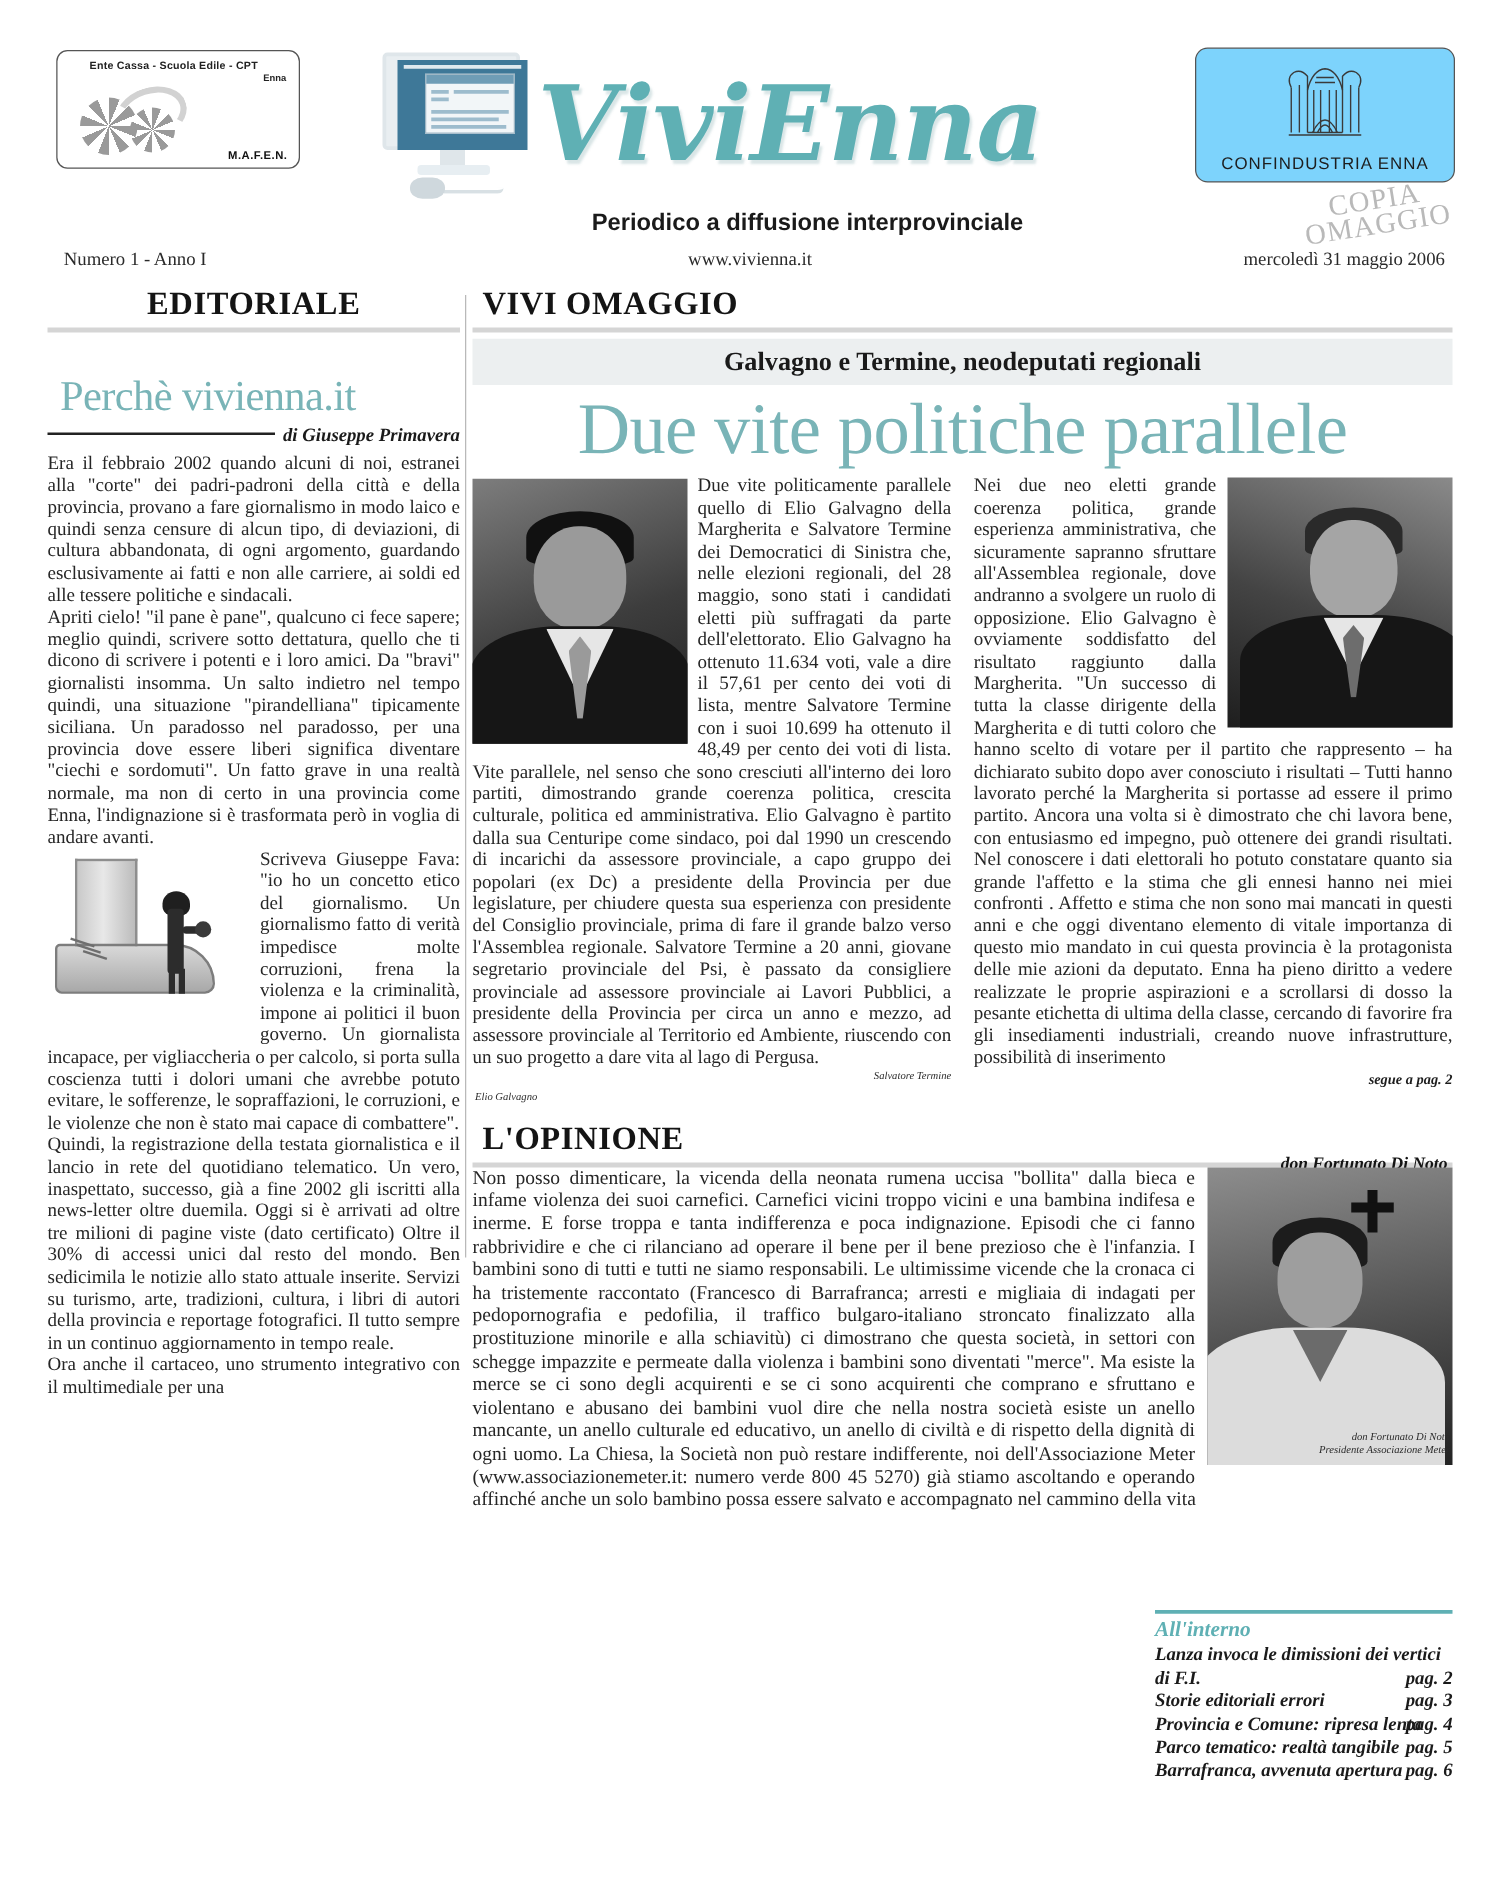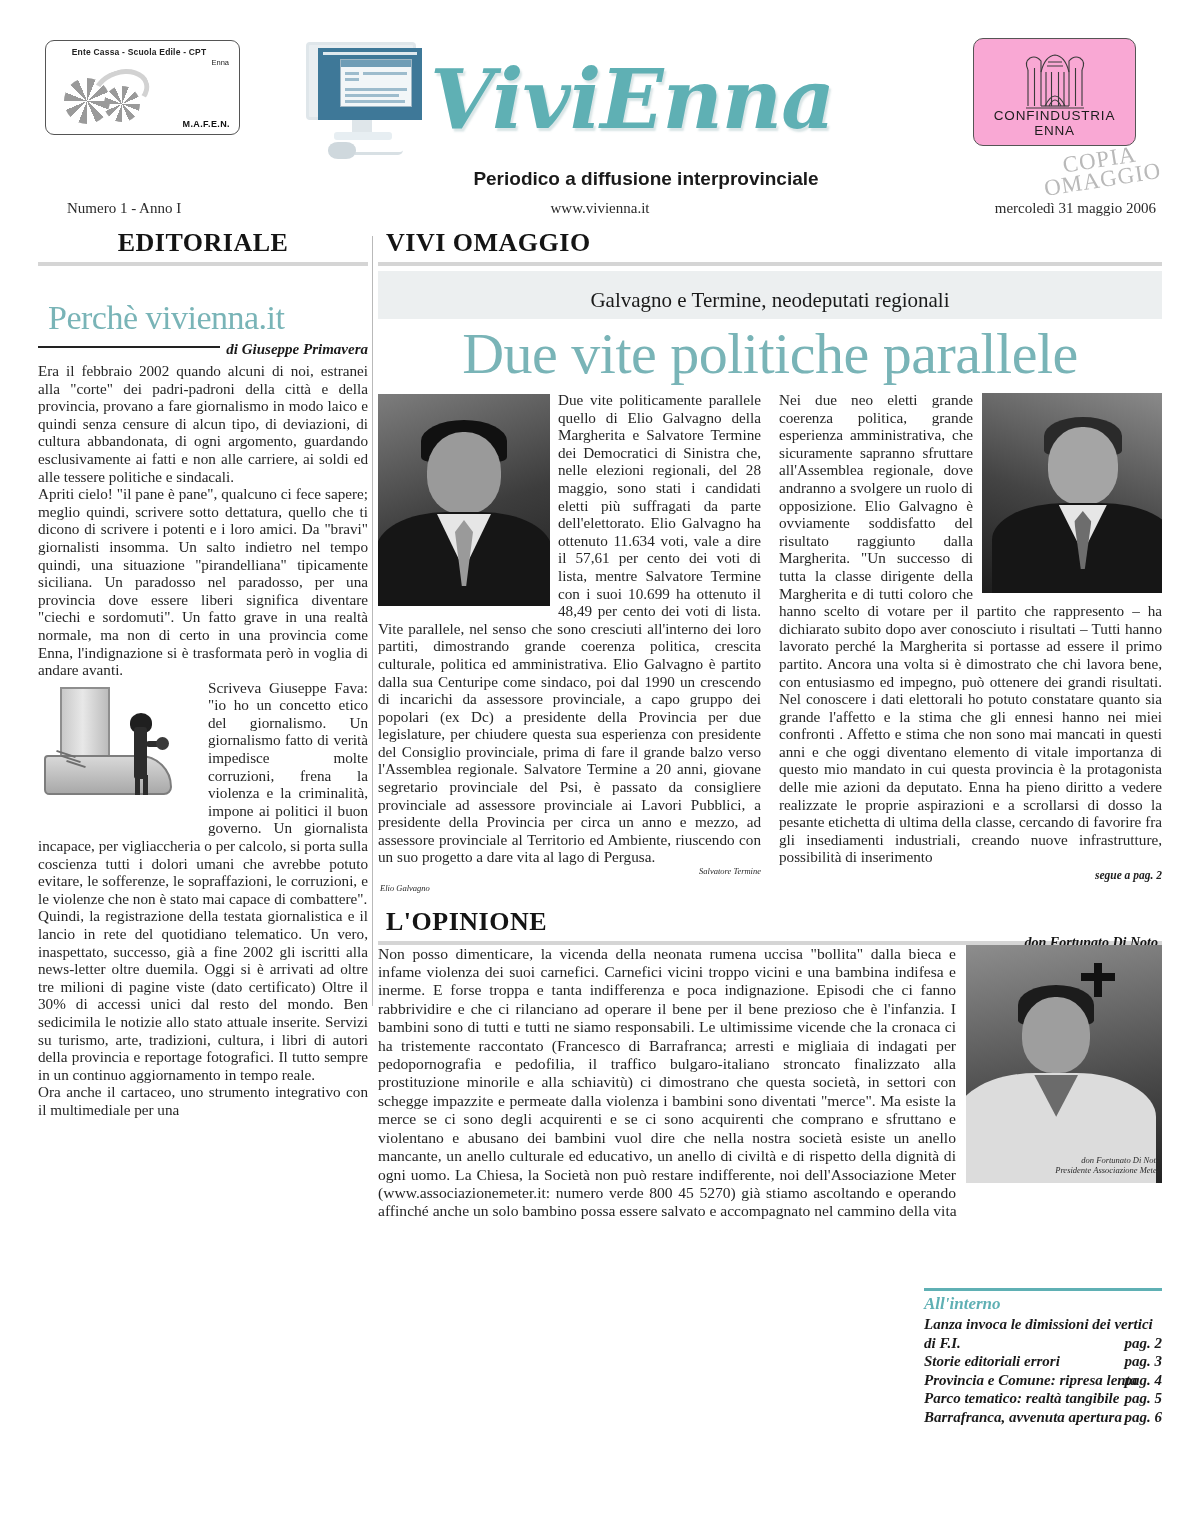--- a/index.html
+++ b/index.html
@@ -23,21 +23,21 @@
     background:#fff;
   }
   .logo-box .lb-l1 {
     position:absolute; top:6px; left:0; right:7px;
     text-align:center;
     font-size:8.5px; font-weight:bold; letter-spacing:.2px;
     color:#222; font-family:"Liberation Sans", sans-serif;
   }
   .logo-box .lb-l2 {
     position:absolute; top:17px; right:10px;
-    font-size:7.5px; font-weight:normal; color:#222;
+    font-size:7.5px; font-weight:bold; color:#222;
     font-family:"Liberation Sans", sans-serif;
   }
   .logo-box .lb-l3 {
     position:absolute; bottom:5px; right:9px;
     font-size:9px; font-weight:bold; color:#111;
     font-family:"Liberation Sans", sans-serif; letter-spacing:.4px;
   }
   .pinwheel {
     position:absolute; border-radius:50%;
     background:
@@ -105,23 +105,23 @@
     white-space:nowrap;
   }
   .tagline {
     position:absolute; left:366px; top:168px; width:560px;
     text-align:center;
     font-family:"Liberation Sans", sans-serif;
     font-size:19px; font-weight:bold; color:#1a1a1a;
   }
 
   .conf-box {
-    position:absolute; right:64px; top:38px;
-    width:163px; height:108px;
-    border:1px solid #555; border-radius:10px; background:#f9a8d4;
+    position:absolute; right:36px; top:38px;
+    width:208px; height:108px;
+    border:1px solid #555; border-radius:10px; background:#7dd3fc;
   }
   .conf-emblem { position:absolute; left:50%; top:9px; transform:translateX(-50%); }
   .conf-label {
     position:absolute; bottom:7px; left:0; right:0; text-align:center;
     font-family:"Liberation Sans", sans-serif;
     font-size:13.5px; letter-spacing:.8px; color:#1d1d1d;
   }
   .copia {
     position:absolute; right:40px; top:150px;
     transform:rotate(-9deg);
@@ -129,21 +129,21 @@
     font-size:23px; color:#b9b9b9; line-height:20px;
     text-align:center; letter-spacing:1px;
   }
 
   
   .strip {
     position:absolute; left:40px; right:40px; top:198px; height:26px;
     font-family:"Liberation Serif", serif;
     font-size:15px; color:#2a2a2a;
   }
-  .strip .s-left  { position:absolute; left:27px;  top:2px;text-align:center; }
+  .strip .s-left  { position:absolute; left:11px;  top:2px;text-align:center; }
   .strip .s-mid   { position:absolute; left:0; right:0; top:2px; text-align:center; }
   .strip .s-right { position:absolute; right:4px; top:2px; }
 
   
   .page {
     position:absolute; left:0; top:228px; width:1032px; height:1287px;
   }
   .col-left  { position:absolute; left:38px;  top:0; width:330px; height:1287px; }
   .col-right { position:absolute; left:378px; top:0; width:784px; height:1287px; }
   .vrule {
@@ -230,22 +230,23 @@
   }
   .fig-leg1 { left:97px; }
   .fig-leg2 { left:105px; }
 
   
   .kicker {
     background:#eceff0;
     text-align:center;
     font-family:"Liberation Serif", serif;
     font-size:21px; color:#1a1a1a;
-    padding:17px 0 6px;
+    padding:6px 0 6px;
     margin-top:5px;
+    font-weight:bold;
   }
   .head-huge {
     font-size:58px; line-height:66px; text-align:center;
     margin-top:2px; margin-bottom:4px;
   }
   .two-col {
     column-count:2; column-gap:18px;
     position:relative;
   }
 

